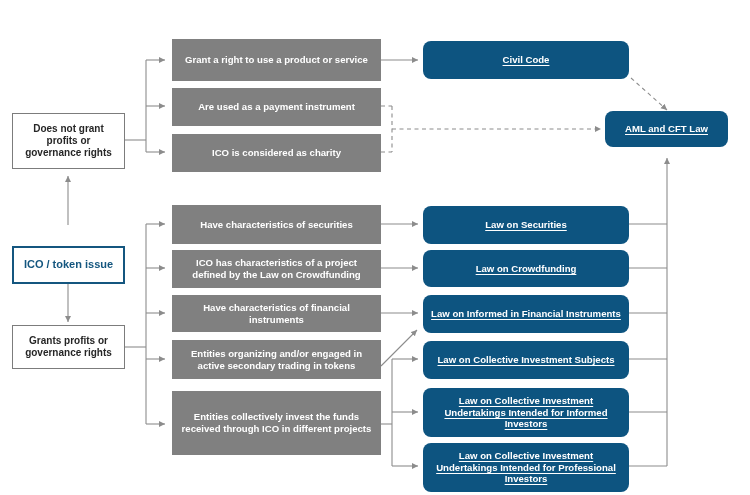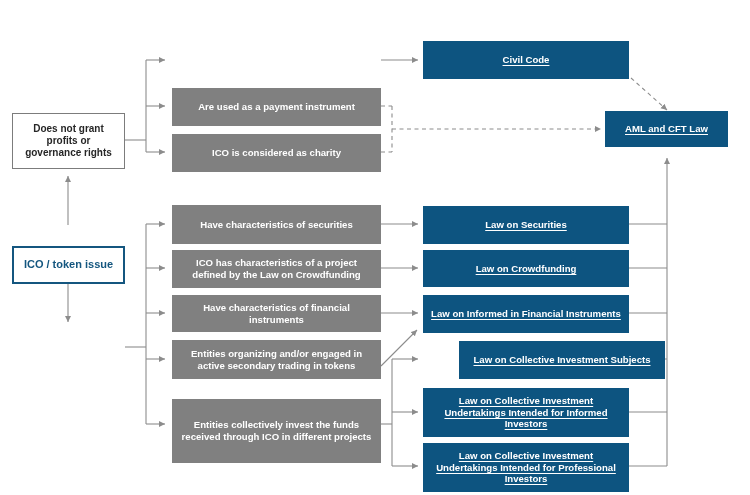--- a/index.html
+++ b/index.html
@@ -59,20 +59,21 @@
     color: #ffffff;
     font-size: 9.6px;
     font-weight: bold;
   }
   
   .n-blue {
     background: #0d5480;
     color: #ffffff;
     font-size: 9.6px;
     font-weight: bold;
+    border-radius: 8px;
   }
   .n-blue span {
     text-decoration: underline;
     text-underline-offset: 1.5px;
   }
 </style>
 </head>
 <body>
 
 <div id="canvas">
@@ -143,21 +144,27 @@
   </svg>
 
   <div class="node n-root" style="left:12px; top:113px; width:113px; height:56px;">
     <span>Does not grant profits or governance rights</span>
   </div>
 
   <div class="node n-start" style="left:12px; top:228px; width:113px; height:38px;">
     <span>ICO / token issue</span>
   </div>
 
-
+  <div class="node n-root" style="left:12px; top:325px; width:113px; height:44px;">
+    <span>Grants profits or governance rights</span>
+  </div>
+
+  <div class="node n-gray" style="left:172px; top:39px; width:209px; height:42px;">
+    <span>Grant a right to use a product or service</span>
+  </div>
 
   <div class="node n-gray" style="left:172px; top:88px; width:209px; height:38px;">
     <span>Are used as a payment instrument</span>
   </div>
 
   <div class="node n-gray" style="left:172px; top:134px; width:209px; height:38px;">
     <span>ICO is considered as charity</span>
   </div>
 
   <div class="node n-gray" style="left:172px; top:205px; width:209px; height:39px;">
@@ -169,21 +176,21 @@
   </div>
 
   <div class="node n-gray" style="left:172px; top:295px; width:209px; height:37px;">
     <span>Have characteristics of financial instruments</span>
   </div>
 
   <div class="node n-gray" style="left:172px; top:340px; width:209px; height:39px;">
     <span>Entities organizing and/or engaged in active secondary trading in tokens</span>
   </div>
 
-  <div class="node n-gray" style="left:172px; top:391px; width:209px; height:64px;margin-top:8px;">
+  <div class="node n-gray" style="left:172px; top:391px; width:209px; height:64px;">
     <span>Entities collectively invest the funds received through ICO in different projects</span>
   </div>
 
   <div class="node n-blue" style="left:423px; top:41px; width:206px; height:38px;">
     <span>Civil Code</span>
   </div>
 
   <div class="node n-blue" style="left:605px; top:111px; width:123px; height:36px;">
     <span>AML and CFT Law</span>
   </div>
@@ -193,21 +200,21 @@
   </div>
 
   <div class="node n-blue" style="left:423px; top:250px; width:206px; height:37px;">
     <span>Law on Crowdfunding </span>
   </div>
 
   <div class="node n-blue" style="left:423px; top:295px; width:206px; height:38px;">
     <span>Law on Informed in Financial Instruments</span>
   </div>
 
-  <div class="node n-blue" style="left:423px; top:341px; width:206px; height:38px;margin-left:36px;">
+  <div class="node n-blue" style="left:423px; top:341px; width:206px; height:38px;">
     <span>Law on Collective Investment Subjects</span>
   </div>
 
   <div class="node n-blue" style="left:423px; top:388px; width:206px; height:49px;">
     <span>Law on Collective Investment Undertakings Intended for Informed Investors</span>
   </div>
 
   <div class="node n-blue" style="left:423px; top:443px; width:206px; height:49px;">
     <span>Law on Collective Investment Undertakings Intended for Professional Investors</span>
   </div>

